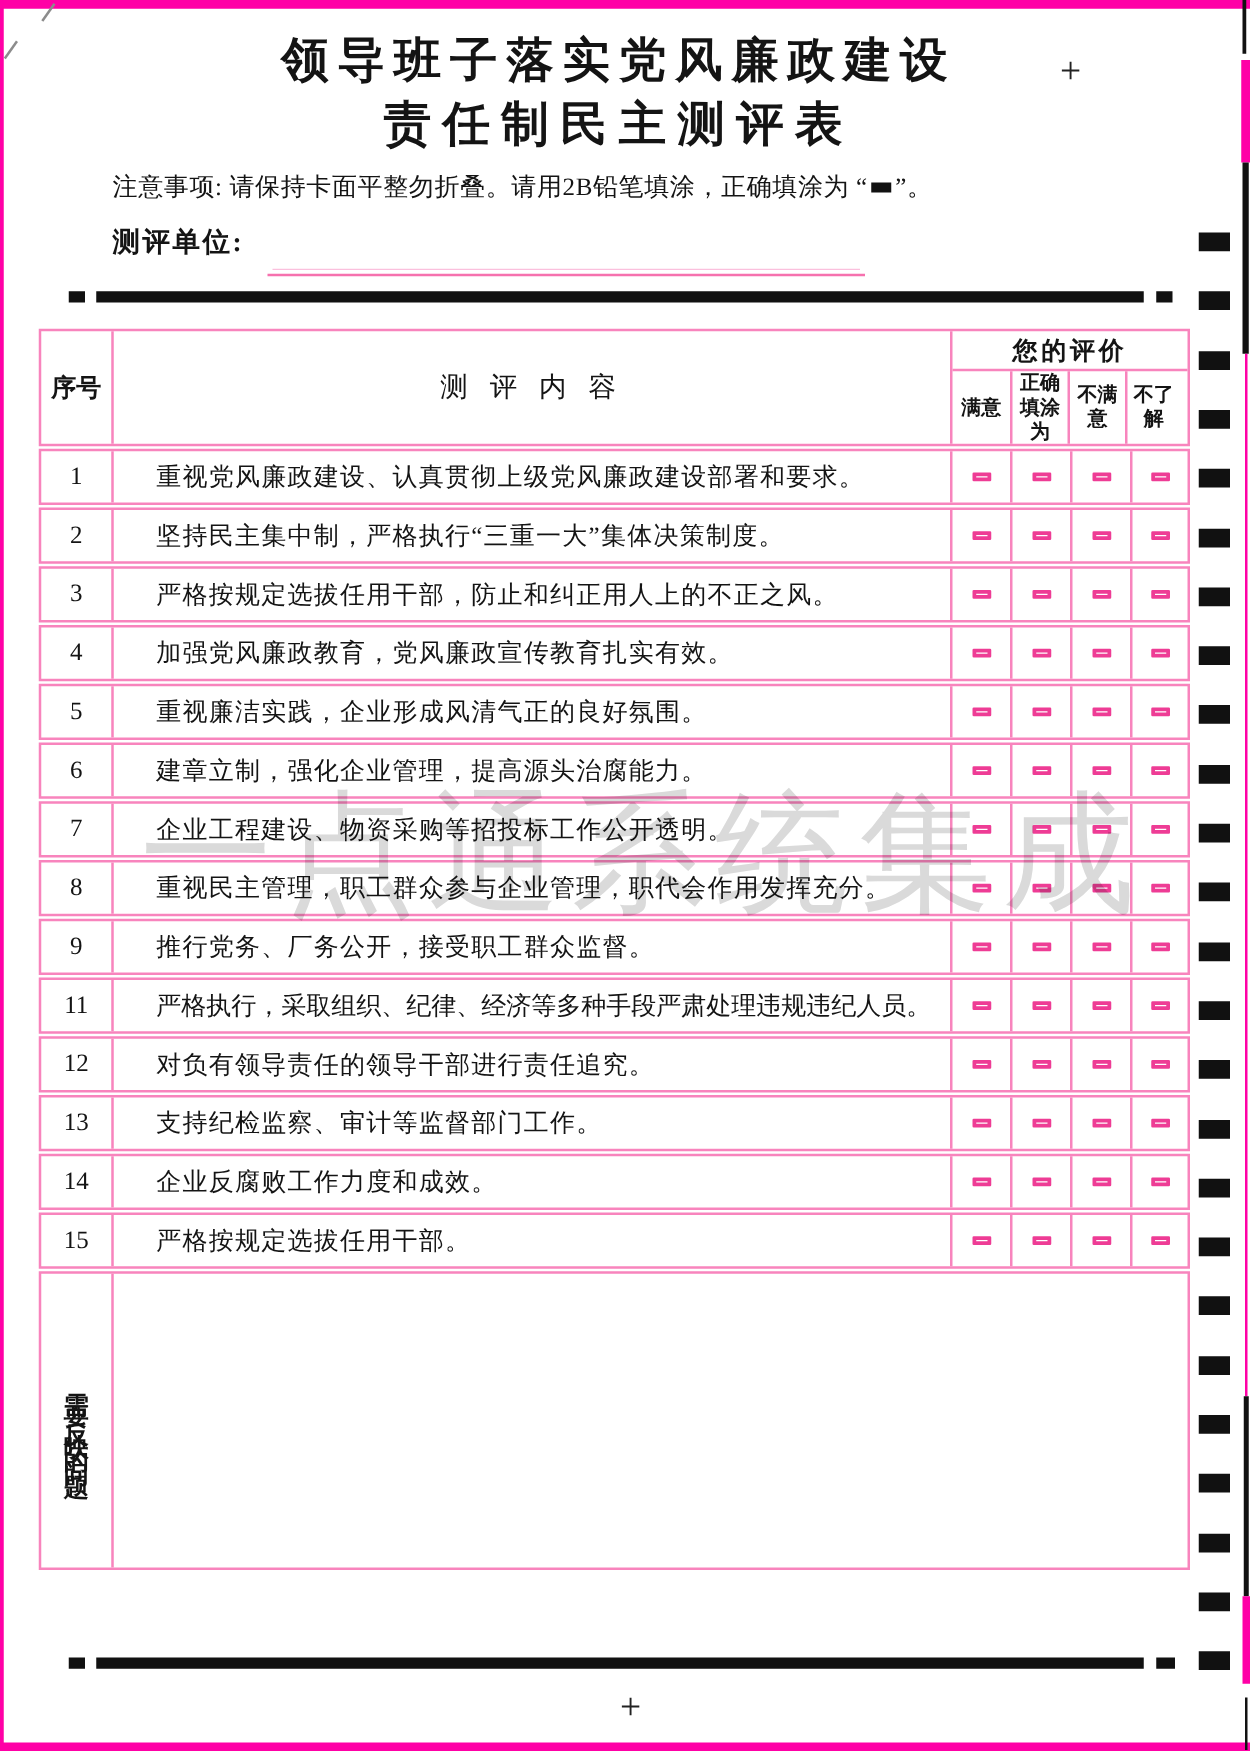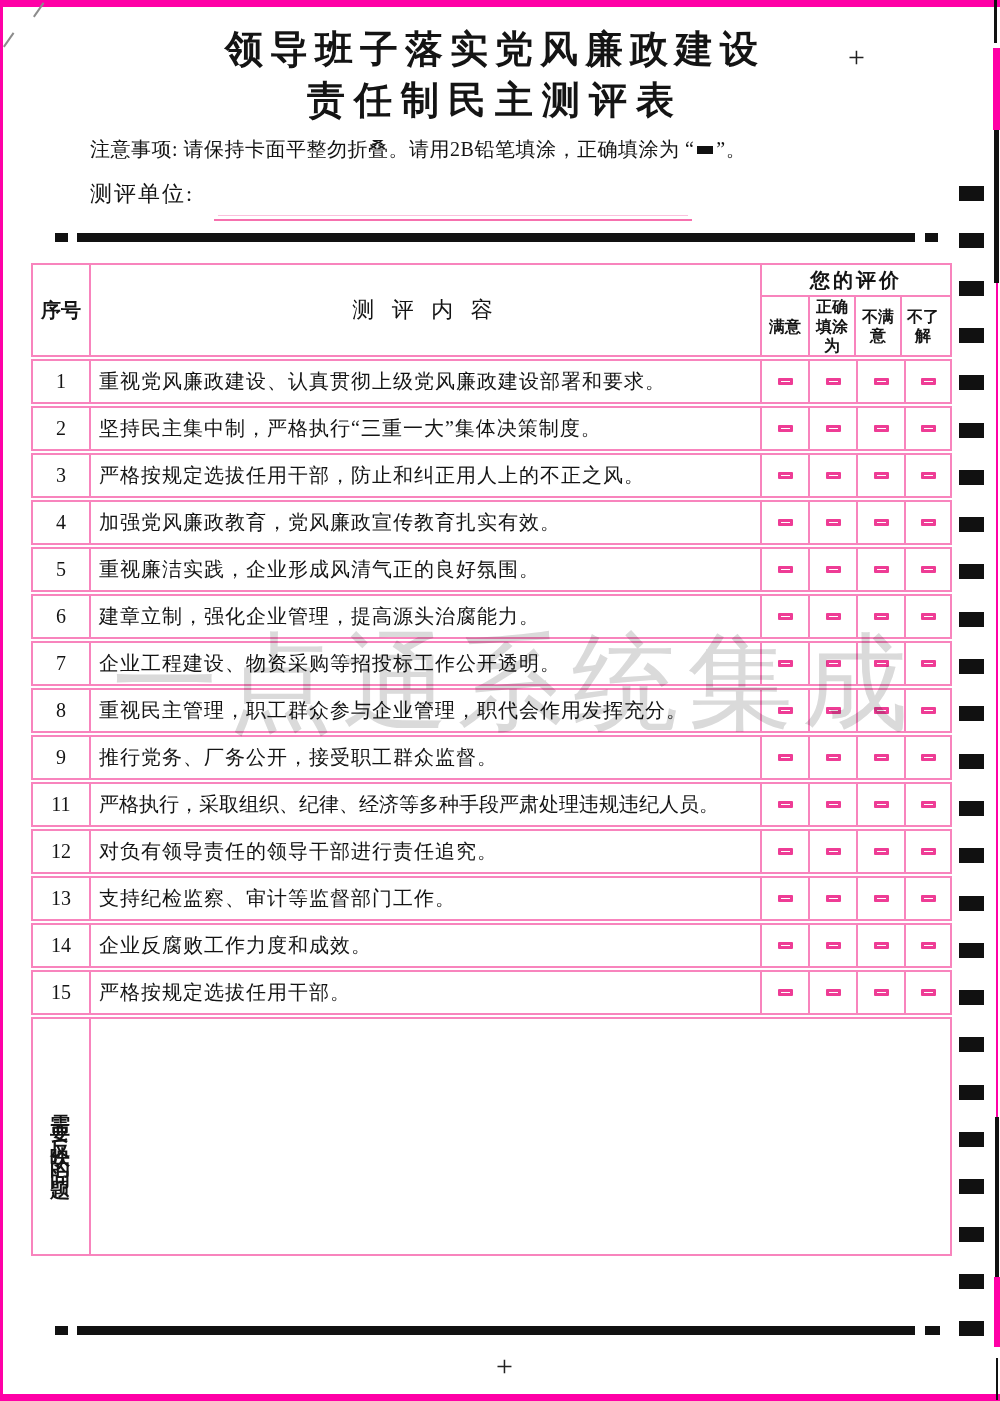--- a/index.html
+++ b/index.html
@@ -24,21 +24,21 @@
   .slash{position:absolute;width:17px;height:1.5px;background:#8c8c8c;transform:rotate(-55deg);}
   
   .title{position:absolute;left:0;top:24px;width:990px;text-align:center;
     font-size:38px;font-weight:bold;letter-spacing:7px;line-height:1.35;}
   .title .l2{letter-spacing:9px;}
   .reg-plus{position:absolute;font-size:30px;font-weight:400;color:#222;line-height:1;}
   .reg-top{left:848px;top:42px;}
   .reg-bottom{left:496px;top:1351px;}
   .note{position:absolute;left:90px;top:136px;width:880px;font-size:20px;letter-spacing:.5px;}
   .note .blackbox{display:inline-block;width:16px;height:8px;background:#111;vertical-align:2px;margin:0 3px;}
-  .unit{position:absolute;left:90px;top:179px;font-size:22px;font-weight:normal;letter-spacing:2px;}
+  .unit{position:absolute;left:90px;top:179px;font-size:22px;font-weight:bold;letter-spacing:2px;}
   .unit-line-faint{position:absolute;left:218px;top:215px;width:470px;height:1px;background:#fbc0dd;}
   .unit-line{position:absolute;left:214px;top:219px;width:478px;height:2px;background:#f671ae;}
   
   .sync{position:absolute;background:#111;}
   .sq{width:13px;height:9px;}
   .hbar{width:838px;height:9px;}
   .sync-mark{position:absolute;left:959px;width:25px;height:15px;background:#111;}
   
   .watermark{position:absolute;left:112px;top:612px;z-index:50;pointer-events:none;
     font-size:106px;font-weight:normal;letter-spacing:9px;color:#dadada;
@@ -53,21 +53,21 @@
   .rating-group{width:190px;border-left:2px solid var(--grid);display:flex;flex-direction:column;}
   .rg-title{height:38px;border-bottom:2px solid var(--grid);display:flex;align-items:center;justify-content:center;
     font-size:20px;font-weight:bold;letter-spacing:3px;}
   .rg-cols{flex:1;display:flex;}
   .rg-col{width:46px;display:flex;align-items:center;justify-content:center;text-align:center;
     font-size:16px;font-weight:bold;line-height:1.2;padding:0 5px;}
   .rg-col + .rg-col{border-left:2px solid var(--grid);}
   .rg-col:last-child{width:44px;}
   .q-row{display:flex;height:45px;margin-top:2px;border:2px solid var(--grid);background:transparent;}
   .q-row .cell-idx{font-weight:normal;font-size:20px;}
-  .row-text{flex:1;display:flex;align-items:center;padding-left:8px;
+  .row-text{flex:1;display:flex;align-items:center;padding-left:34px;
     font-size:20px;letter-spacing:1px;white-space:nowrap;overflow:hidden;}
   .rate-cell{width:48px;border-left:2px solid var(--grid);display:flex;align-items:center;justify-content:center;}
   .rate-cell:last-child{width:46px;}
   .bubble{width:15px;height:7px;border:3px solid var(--bubble);border-radius:1px;background:#fff;}
   .comments-row{display:flex;height:239px;margin-top:2px;border:2px solid var(--grid);}
   .comments-label{width:58px;border-right:2px solid var(--grid);display:flex;align-items:center;justify-content:center;}
   .comments-label span{writing-mode:vertical-rl;text-orientation:upright;
     font-size:20px;font-weight:bold;letter-spacing:11px;}
   .comments-area{flex:1;}
 </style>

